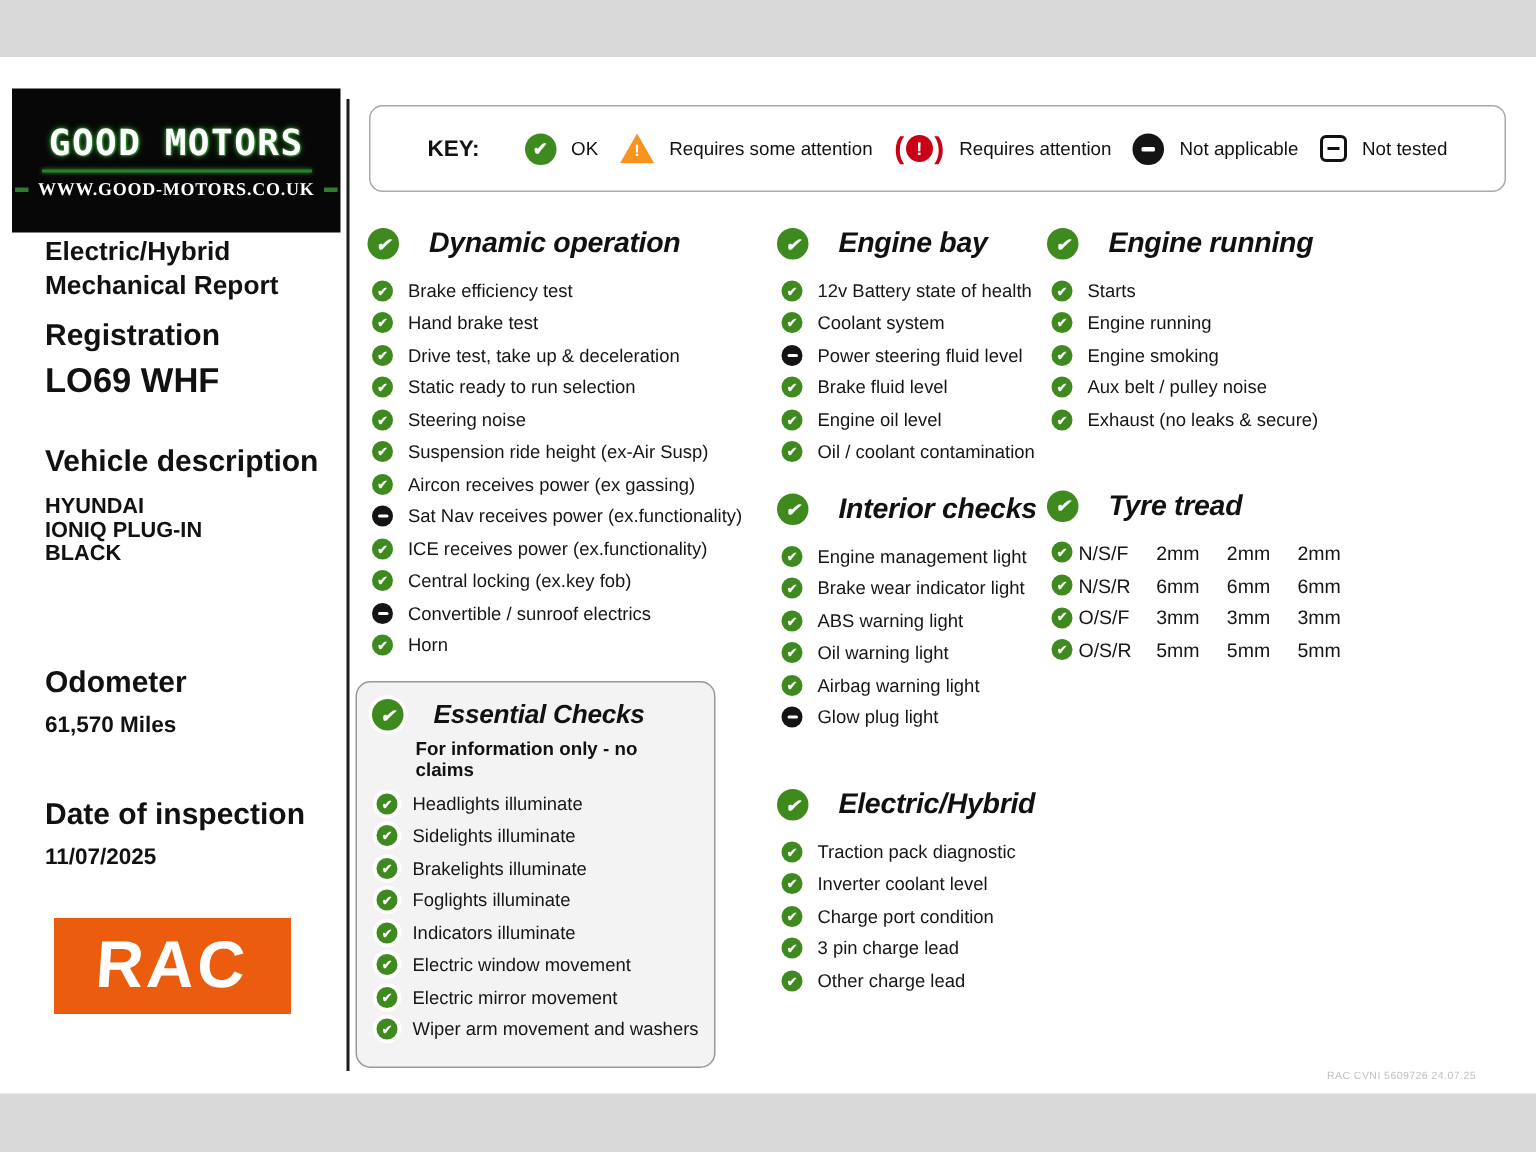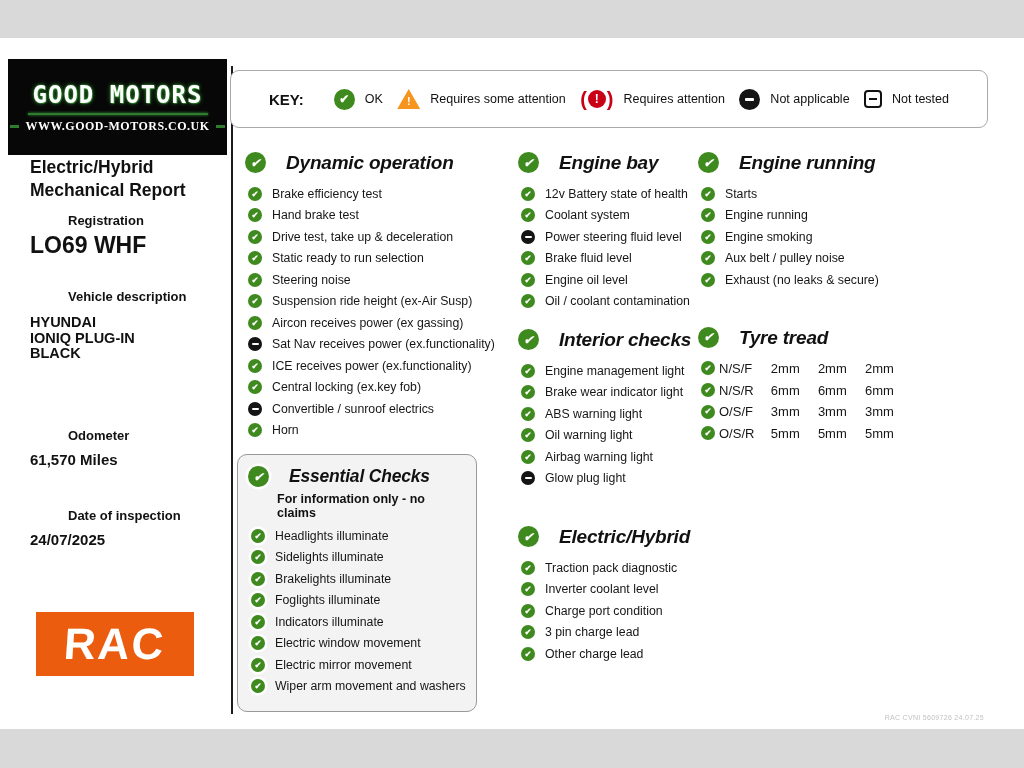--- a/index.html
+++ b/index.html
@@ -31,39 +31,39 @@
     font-size:12px; font-weight:700; letter-spacing:0.5px; color:#ffffff;
     display:flex; align-items:center; gap:6px; white-space:nowrap;
   }
   .logo-url::before, .logo-url::after { content:""; width:9px; height:3px; background:#2e7d2e; }
 
   .divider-line { position:absolute; left:231px; top:66px; width:2px; height:648px; background:#1c1c1c; }
 
   
   .sidebar { position:absolute; left:30px; top:156px; width:196px; }
   .report-title { font-size:17.5px; font-weight:700; line-height:23px; }
-  .field-label { font-size:13px; font-weight:700;margin-left:38px; }
+  .field-label { font-size:20px; font-weight:700; }
   .reg-label { margin-top:11px; }
   .reg-value { font-size:23px; font-weight:700; margin-top:4px; }
   .vehicle-label { margin-top:30px; }
   .vehicle-lines { margin-top:11px; font-size:14.5px; font-weight:700; line-height:15.5px; }
   .odometer-label { margin-top:66px; }
   .odometer-value { font-size:15px; font-weight:700; margin-top:8px; }
   .date-label { margin-top:40px; }
   .date-value { font-size:15px; font-weight:700; margin-top:8px; }
 
   .rac-logo {
     position:absolute; left:36px; top:612px; width:158px; height:64px;
     background:#eb5c0f; display:flex; align-items:center; justify-content:center;
   }
   .rac-text { color:#ffffff; font-size:44px; font-weight:800; letter-spacing:2px; transform:skewX(-4deg); line-height:1; }
 
   
   .key-box {
-    position:absolute; left:230px; top:70px; width:758px; height:58px;
+    position:absolute; left:246px; top:70px; width:758px; height:58px;
     background:#ffffff; border:1px solid #a9a9a9; border-radius:9px;
     display:flex; align-items:center; padding:0 38px;
   }
   .key-label { font-size:15px; font-weight:700; margin-right:30px; }
   .key-items { flex:1; display:flex; align-items:center; justify-content:space-between; }
   .key-item { display:flex; align-items:center; gap:10px; }
   .key-item-label { font-size:12.5px; color:#111; }
 
   .key-icon { display:flex; align-items:center; justify-content:center; }
   .key-icon .glyph { display:flex; align-items:center; justify-content:center; }
@@ -156,21 +156,21 @@
   <div class="reg-value">LO69 WHF</div>
   <div class="field-label vehicle-label">Vehicle description</div>
   <div class="vehicle-lines">
     <div>HYUNDAI</div>
     <div>IONIQ PLUG-IN</div>
     <div>BLACK</div>
   </div>
   <div class="field-label odometer-label">Odometer</div>
   <div class="odometer-value">61,570 Miles</div>
   <div class="field-label date-label">Date of inspection</div>
-  <div class="date-value">24/07/2025</div>
+  <div class="date-value">11/07/2025</div>
 </div>
 
 <div class="rac-logo">
   <div class="rac-text">RAC</div>
 </div>
 
 <div class="key-box">
   <div class="key-label">KEY:</div>
   <div class="key-items">
 

